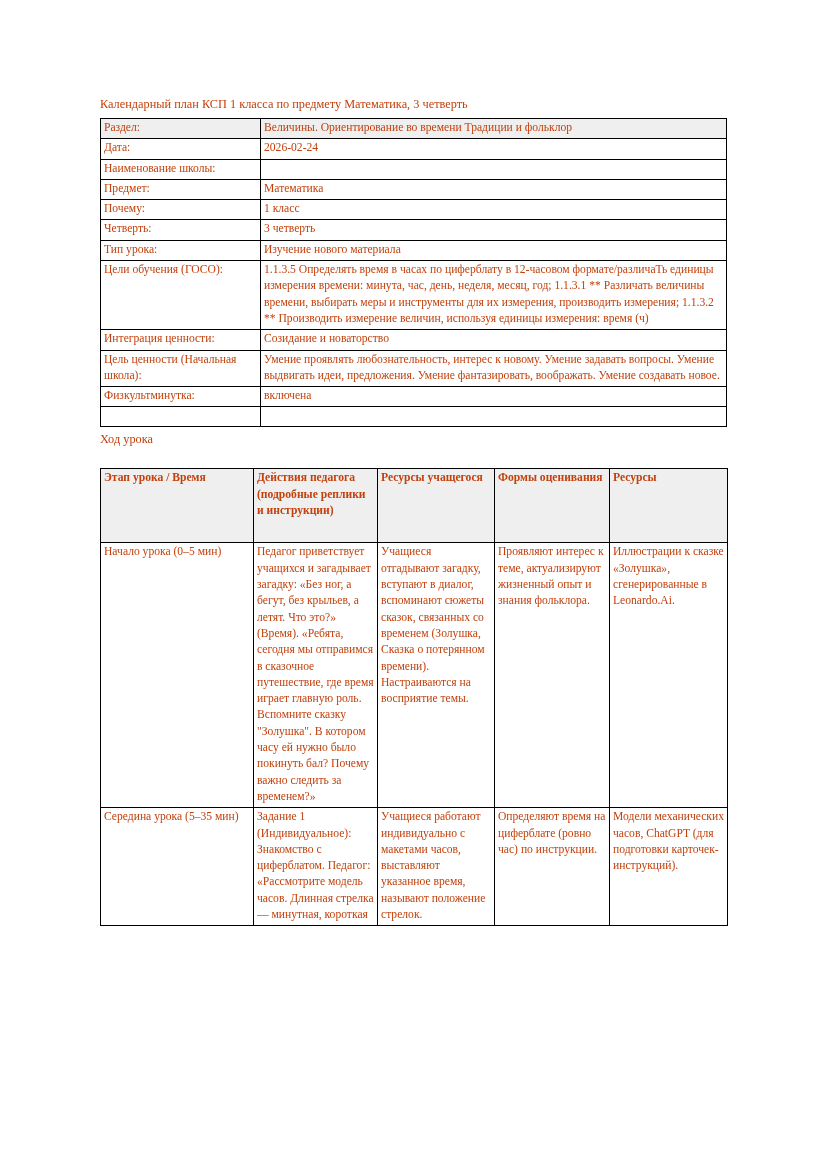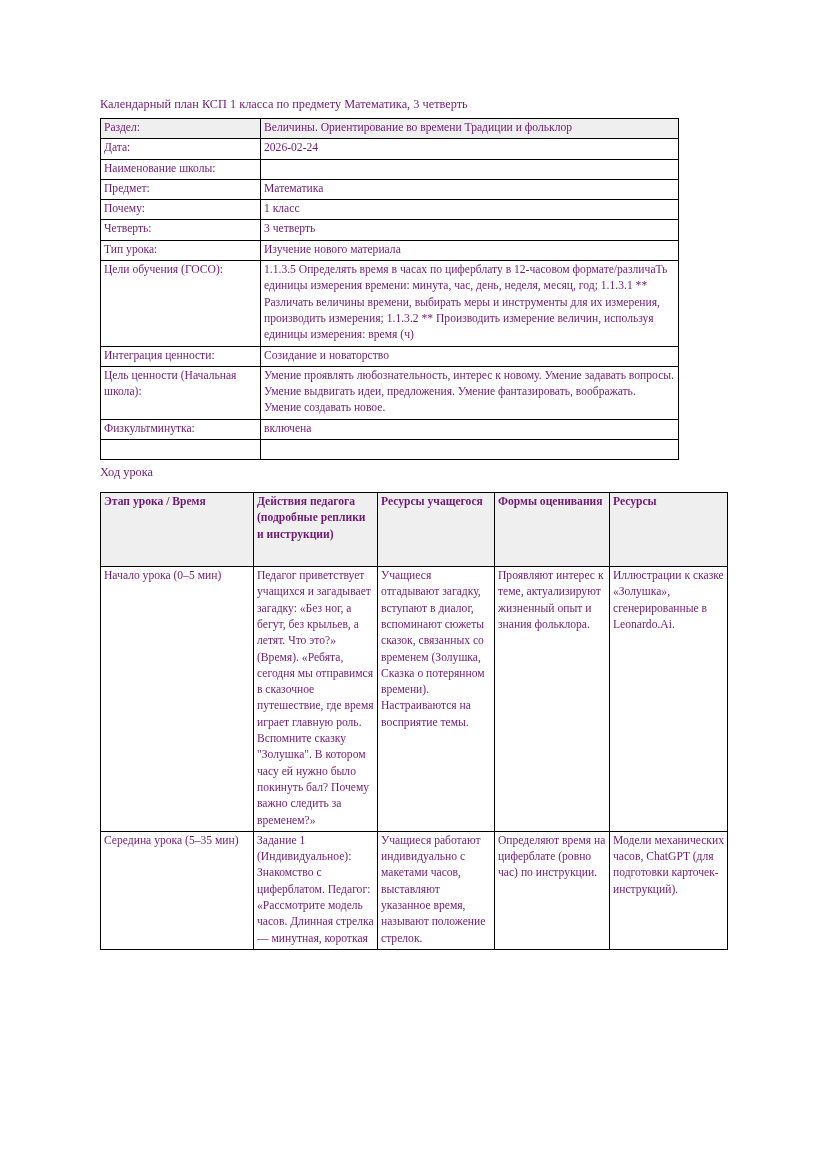--- a/index.html
+++ b/index.html
@@ -8,43 +8,43 @@
     background: #8a8a8a;
   }
   .page {
     position: relative;
     width: 827px;
     height: 1170px;
     background: #ffffff;
     margin: 0 auto;
     overflow: hidden;
     font-family: "Liberation Serif", "DejaVu Serif", serif;
-    color: #701a75;
+    color: #c2410c;
   }
   .content {
     position: absolute;
     left: 100px;
     top: 96px;
     width: 627px;
   }
   .doc-title {
     font-size: 12.3px;
     line-height: 17px;
     margin-bottom: 5px;
     white-space: nowrap;
   }
   .section-label {
     font-size: 12.3px;
     line-height: 17px;
     margin-top: 4px;
-    margin-bottom: 11px;
+    margin-bottom: 20px;
   }
   table {
     border-collapse: collapse;
-    width: 579px;
+    width: 627px;
     table-layout: fixed;
     font-size: 11.6px;
   }
   table td {
     border: 1px solid #000000;
     padding: 1px 3px 2px 3px;
     vertical-align: top;
     line-height: 16.3px;
     word-wrap: break-word;
     overflow-wrap: break-word;

